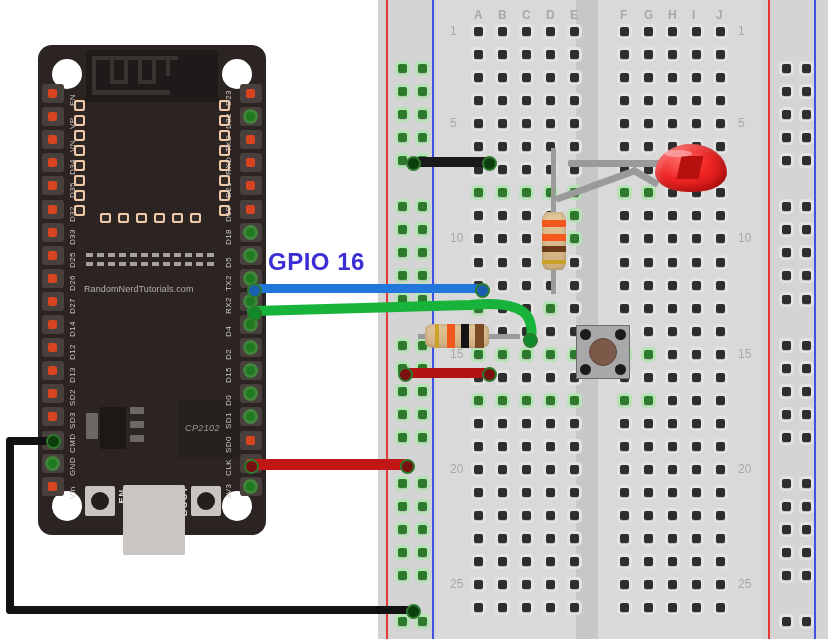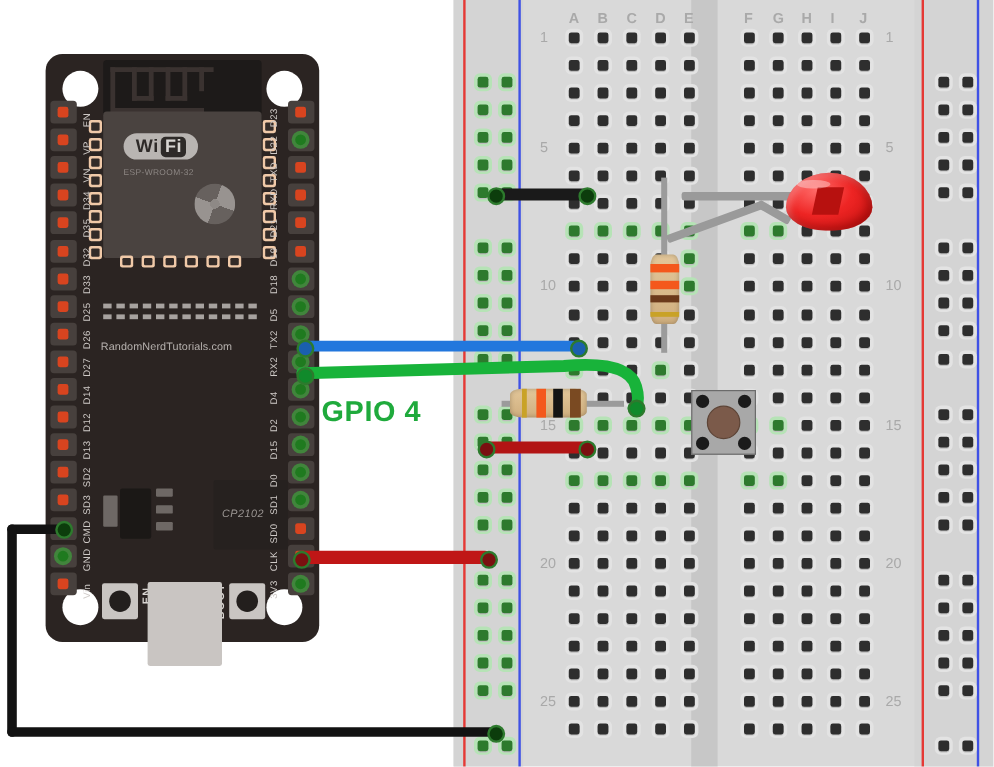--- a/index.html
+++ b/index.html
@@ -454,28 +454,20 @@
     <div class="ant-seg" style="left:54px;top:11px;width:86px;height:4px;"></div>
     <div class="ant-seg" style="left:72px;top:11px;width:4px;height:28px;"></div>
     <div class="ant-seg" style="left:72px;top:35px;width:18px;height:4px;"></div>
     <div class="ant-seg" style="left:86px;top:11px;width:4px;height:28px;"></div>
     <div class="ant-seg" style="left:100px;top:11px;width:4px;height:28px;"></div>
     <div class="ant-seg" style="left:100px;top:35px;width:18px;height:4px;"></div>
     <div class="ant-seg" style="left:114px;top:11px;width:4px;height:28px;"></div>
     <div class="ant-seg" style="left:128px;top:11px;width:4px;height:20px;"></div>
     <div class="ant-seg" style="left:54px;top:45px;width:78px;height:5px;"></div>
 
-    <div class="module" style="left:48px;top:48px;width:132px;height:122px;">
-      <div class="wifi-pill" style="left:17px;top:18px;width:62px;height:22px;">
-        <span>Wi</span>
-          <span class="fi">Fi</span>
-      </div>
-      <div class="mod-text" style="left:17px;top:48px;">ESP-WROOM-32</div>
-      <div class="swirl" style="left:76px;top:60px;width:34px;height:34px;"></div>
-    </div>
 
     <div style="position:absolute;left:36px;top:55px;">
       <div class="hdrpad" style="left:0;top:0px;width:11px;height:11px;">
           <i></i>
         </div>
       <div class="hdrpad" style="left:0;top:15px;width:11px;height:11px;">
           <i></i>
         </div>
       <div class="hdrpad" style="left:0;top:30px;width:11px;height:11px;">
           <i></i>
@@ -800,15 +792,15 @@
   </div>
 
   <div class="btn-pkg" style="left:576px;top:325px;width:52px;height:52px;">
     <div class="btn-dot" style="left:3px;top:3px;"></div>
     <div class="btn-dot" style="right:3px;top:3px;"></div>
     <div class="btn-dot" style="left:3px;bottom:3px;"></div>
     <div class="btn-dot" style="right:3px;bottom:3px;"></div>
     <div class="btn-cap" style="left:12px;top:12px;width:26px;height:26px;"></div>
   </div>
 
-  <div class="gpio-label" style="left:268px;top:330px;color:#1faa3c;">GPIO 4</div>
+  <div class="gpio-label" style="left:268px;top:248px;color:#3b2fd4;">GPIO 16</div>
 
 </div>
 
 </body></html>

